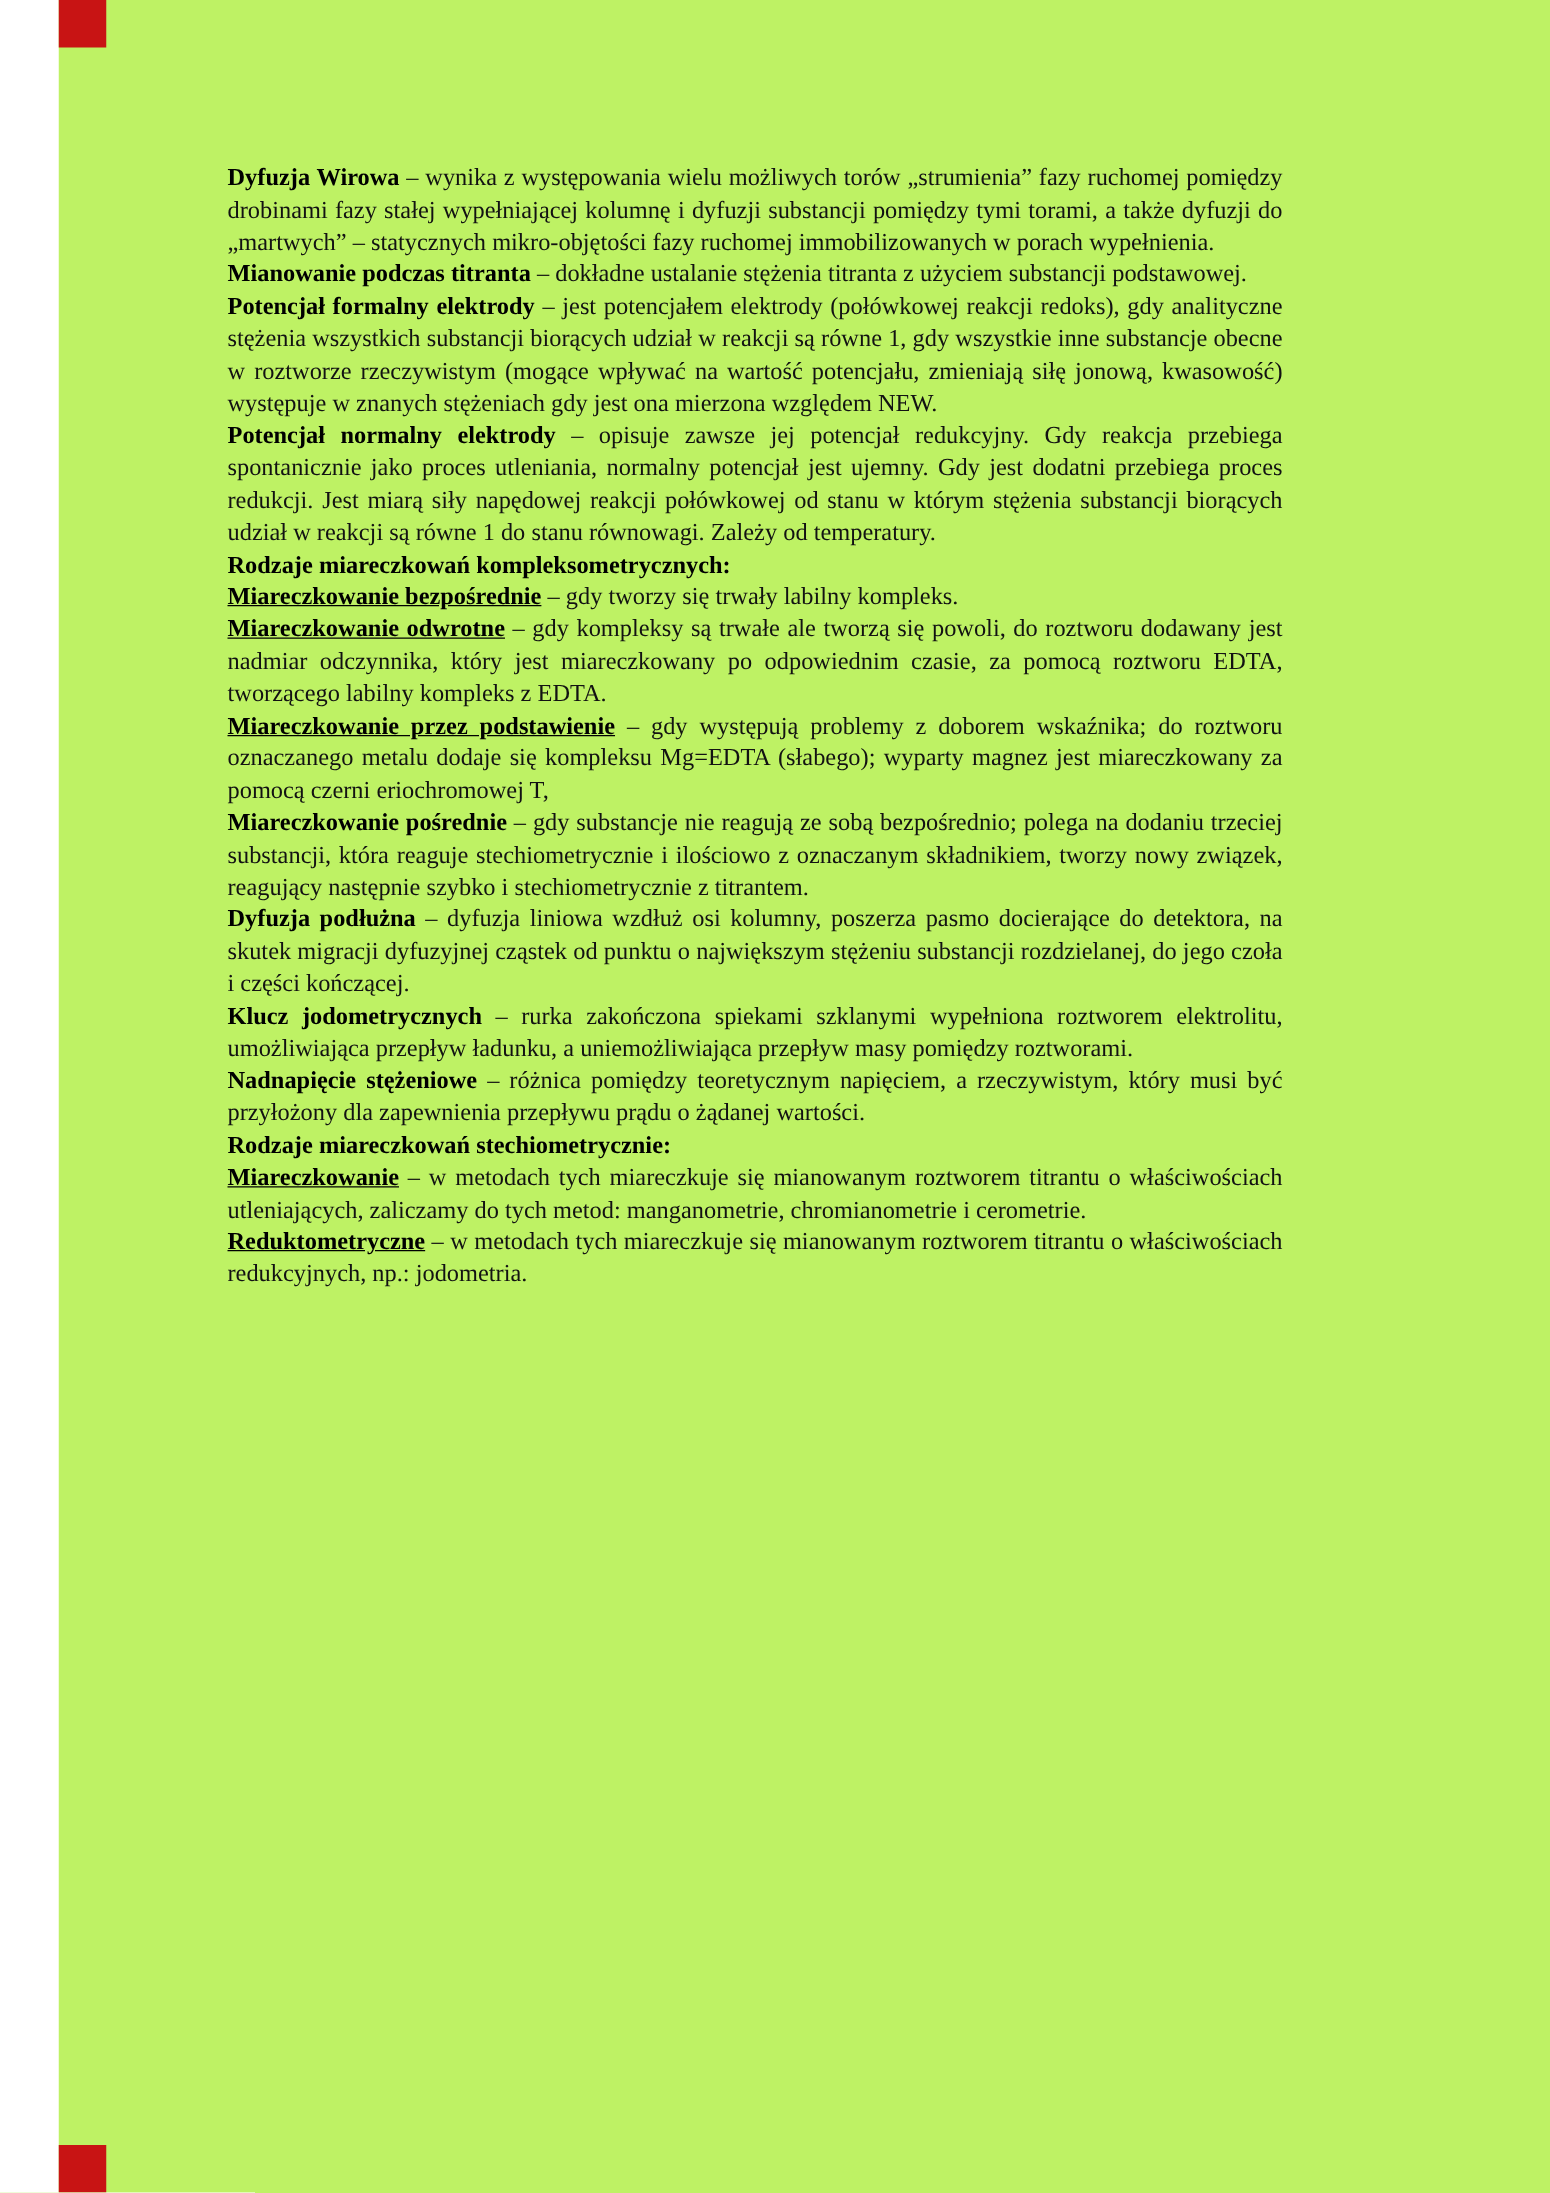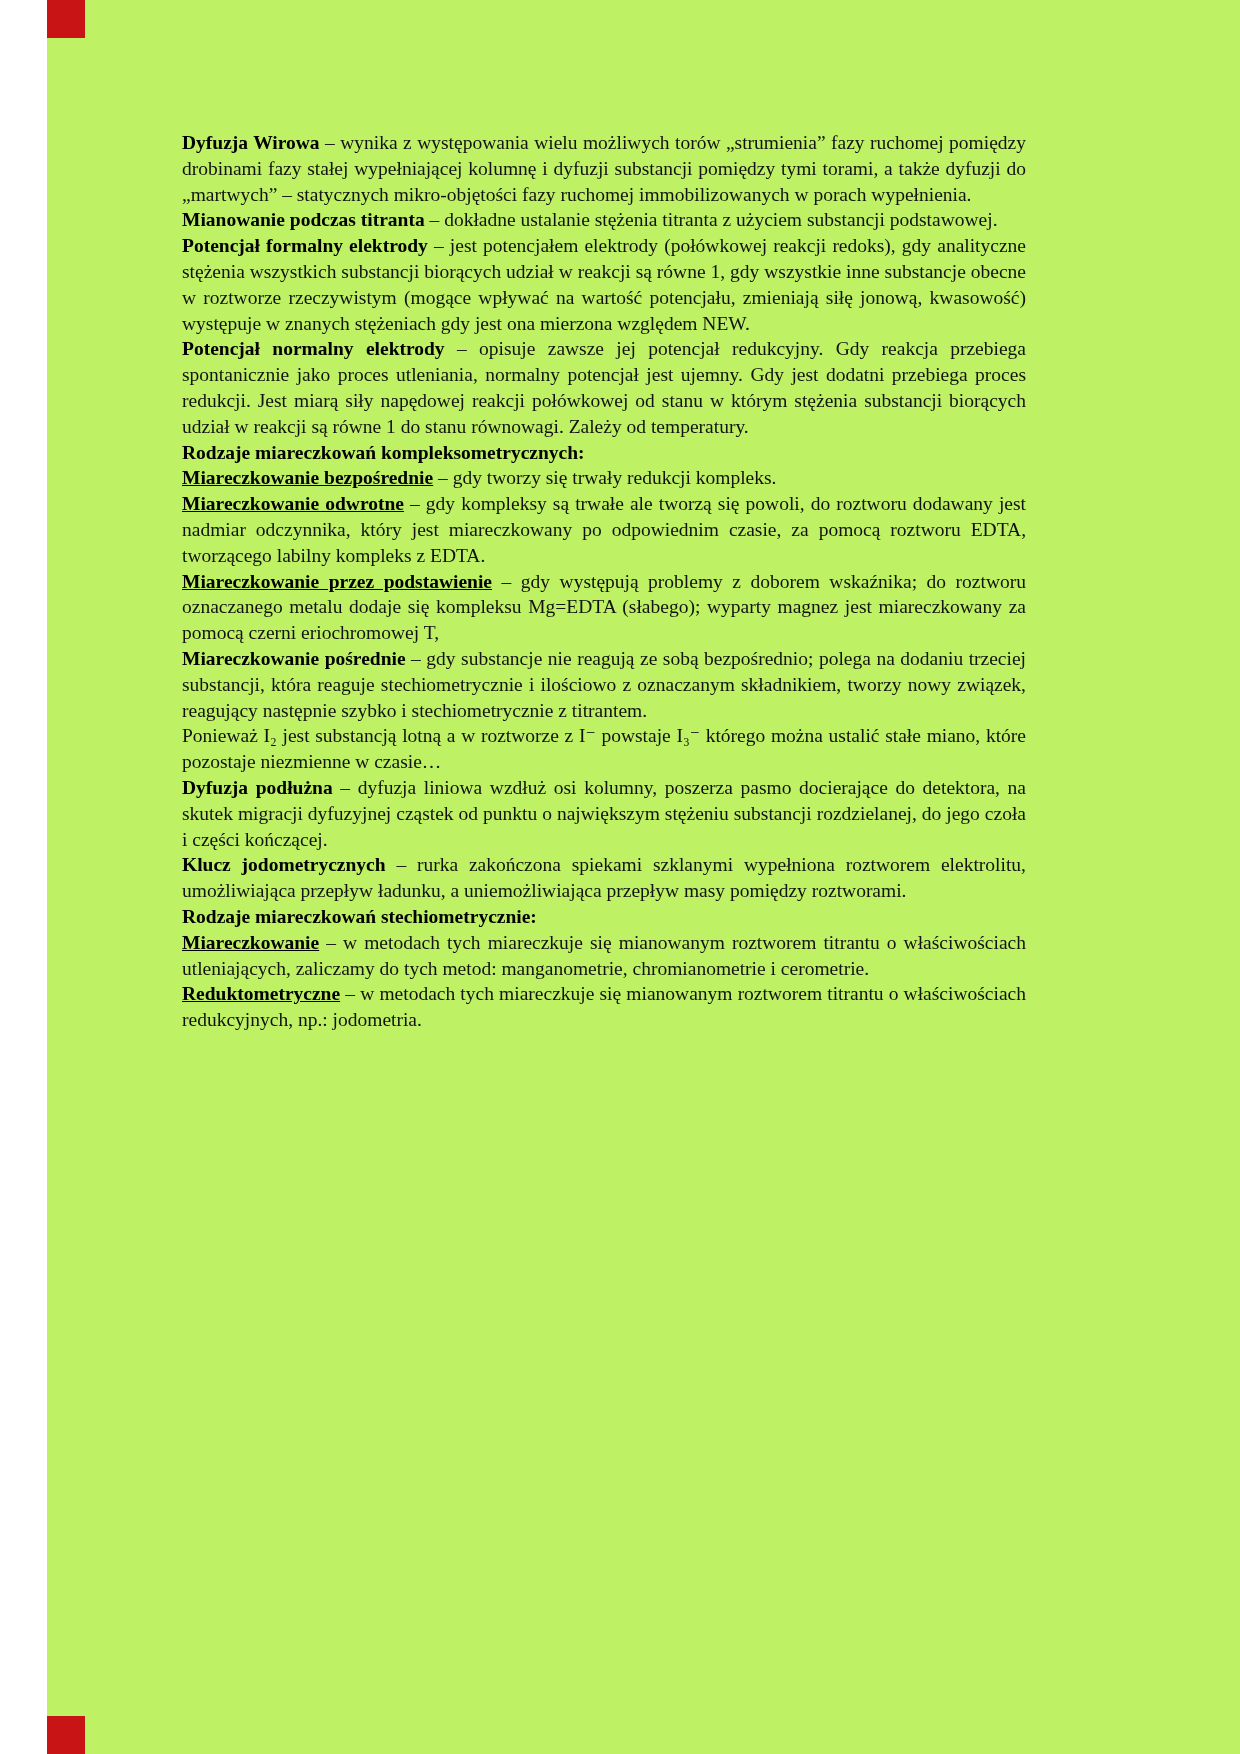--- a/index.html
+++ b/index.html
@@ -40,24 +40,24 @@
 <div class="page">
   <div class="corner-marker top" style="background: rgb(200, 20, 20);"></div>
   <div class="corner-marker bottom" style="background: rgb(200, 20, 20);"></div>
 
   <div class="content">
     <p><span class="lead">Dyfuzja Wirowa</span><span> – wynika z występowania wielu możliwych torów „strumienia” fazy ruchomej pomiędzy drobinami fazy stałej wypełniającej kolumnę i dyfuzji substancji pomiędzy tymi torami, a także dyfuzji do „martwych” – statycznych mikro-objętości fazy ruchomej immobilizowanych w porach wypełnienia.</span></p>
     <p><span class="lead">Mianowanie podczas titranta</span><span> – dokładne ustalanie stężenia titranta z użyciem substancji podstawowej.</span></p>
     <p><span class="lead">Potencjał formalny elektrody</span><span> – jest potencjałem elektrody (połówkowej reakcji redoks), gdy analityczne stężenia wszystkich substancji biorących udział w reakcji są równe 1, gdy wszystkie inne substancje obecne w roztworze rzeczywistym (mogące wpływać na wartość potencjału, zmieniają siłę jonową, kwasowość) występuje w znanych stężeniach gdy jest ona mierzona względem NEW.</span></p>
     <p><span class="lead">Potencjał normalny elektrody</span><span> – opisuje zawsze jej potencjał redukcyjny. Gdy reakcja przebiega spontanicznie jako proces utleniania, normalny potencjał jest ujemny. Gdy jest dodatni przebiega proces redukcji. Jest miarą siły napędowej reakcji połówkowej od stanu w którym stężenia substancji biorących udział w reakcji są równe 1 do stanu równowagi. Zależy od temperatury.</span></p>
     <p><span class="lead">Rodzaje miareczkowań kompleksometrycznych:</span><span></span></p>
-    <p><span class="lead u">Miareczkowanie bezpośrednie</span><span> – gdy tworzy się trwały redukcji kompleks.</span></p>
+    <p><span class="lead u">Miareczkowanie bezpośrednie</span><span> – gdy tworzy się trwały labilny kompleks.</span></p>
     <p><span class="lead u">Miareczkowanie odwrotne</span><span> – gdy kompleksy są trwałe ale tworzą się powoli, do roztworu dodawany jest nadmiar odczynnika, który jest miareczkowany po odpowiednim czasie, za pomocą roztworu EDTA, tworzącego labilny kompleks z EDTA.</span></p>
     <p><span class="lead u">Miareczkowanie przez podstawienie</span><span> – gdy występują problemy z doborem wskaźnika; do roztworu oznaczanego metalu dodaje się kompleksu Mg=EDTA (słabego); wyparty magnez jest miareczkowany za pomocą czerni eriochromowej T,</span></p>
     <p><span class="lead">Miareczkowanie pośrednie</span><span> – gdy substancje nie reagują ze sobą bezpośrednio; polega na dodaniu trzeciej substancji, która reaguje stechiometrycznie i ilościowo z oznaczanym składnikiem, tworzy nowy związek, reagujący następnie szybko i stechiometrycznie z titrantem.</span></p>
-    <p><span>Ponieważ I₂ jest substancją lotną a w roztworze z I⁻ powstaje I₃⁻ którego można ustalić stałe miano, które pozostaje niezmienne w czasie…</span></p>
     <p><span class="lead">Dyfuzja podłużna</span><span> – dyfuzja liniowa wzdłuż osi kolumny, poszerza pasmo docierające do detektora, na skutek migracji dyfuzyjnej cząstek od punktu o największym stężeniu substancji rozdzielanej, do jego czoła i części kończącej.</span></p>
     <p><span class="lead">Klucz jodometrycznych</span><span> – rurka zakończona spiekami szklanymi wypełniona roztworem elektrolitu, umożliwiająca przepływ ładunku, a uniemożliwiająca przepływ masy pomiędzy roztworami.</span></p>
+    <p><span class="lead">Nadnapięcie stężeniowe</span><span> – różnica pomiędzy teoretycznym napięciem, a rzeczywistym, który musi być przyłożony dla zapewnienia przepływu prądu o żądanej wartości.</span></p>
     <p><span class="lead">Rodzaje miareczkowań stechiometrycznie:</span><span></span></p>
     <p><span class="lead u">Miareczkowanie</span><span> – w metodach tych miareczkuje się mianowanym roztworem titrantu o właściwościach utleniających, zaliczamy do tych metod: manganometrie, chromianometrie i cerometrie.</span></p>
     <p><span class="lead u">Reduktometryczne</span><span> – w metodach tych miareczkuje się mianowanym roztworem titrantu o właściwościach redukcyjnych, np.: jodometria.</span></p>
   </div>
 </div>
 
 </body></html>

